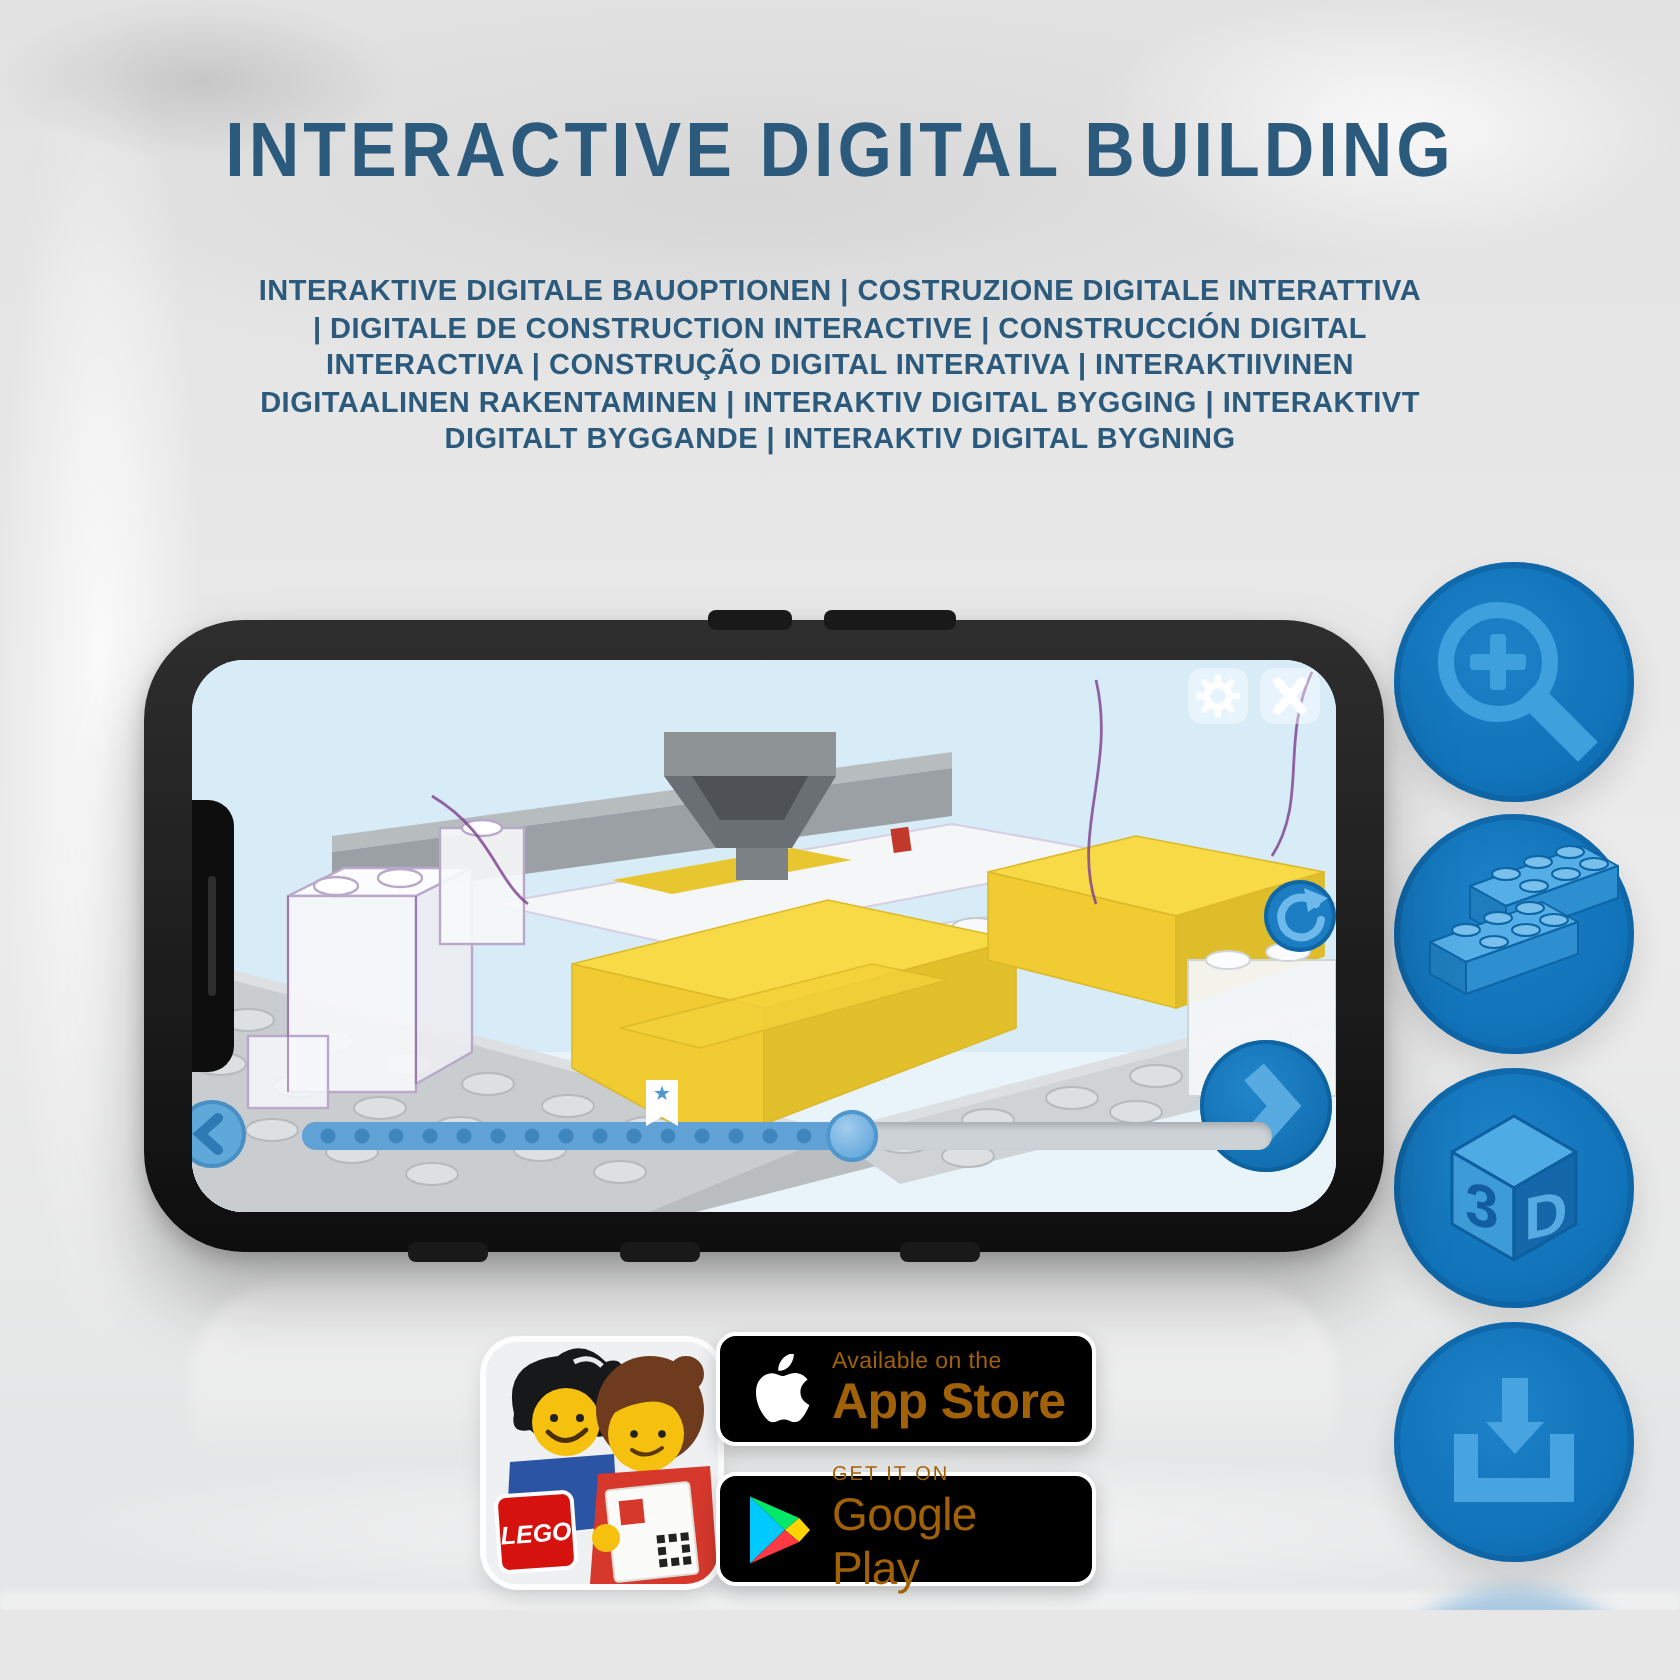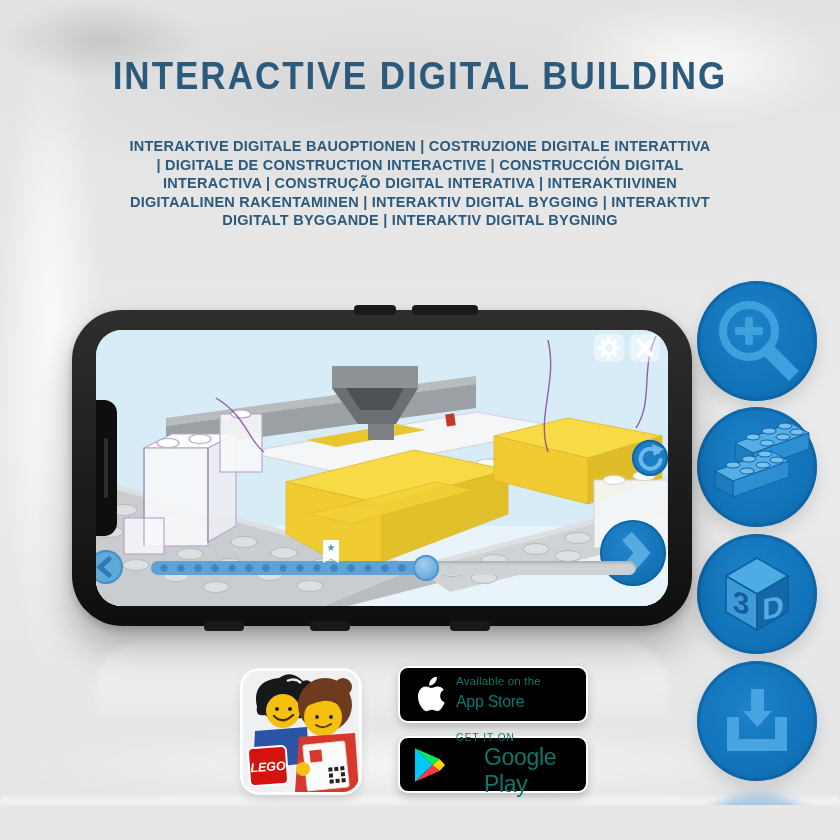--- a/index.html
+++ b/index.html
@@ -53,30 +53,30 @@
   .flag{position:absolute;left:227px;top:210px;width:16px;height:23px;background:#fff;
     clip-path:polygon(0 0,100% 0,100% 100%,50% 80%,0 100%);text-align:center;
     font-size:10px;line-height:16px;color:#4f97cf;font-family:"DejaVu Sans",sans-serif;}
   .phone-ghost{position:absolute;left:96px;top:642px;width:572px;height:110px;border-radius:46px;z-index:1;
     background:linear-gradient(rgba(255,255,255,.75),rgba(255,255,255,0) 80%);filter:blur(3px);opacity:.8;}
   .circle-ghost{position:absolute;left:701px;top:794px;width:114px;height:74px;border-radius:50%;
     background:#63a3d3;opacity:.5;filter:blur(5px);z-index:1;}
   
   .app-icon{position:absolute;left:243px;top:671px;width:116px;height:121px;border-radius:16px;
     overflow:hidden;box-shadow:0 0 0 3px #fdfdfd, 0 5px 12px rgba(0,0,0,.18);z-index:6;}
-  .badge{position:absolute;left:398px;width:190px;height:57px;background:#000;border:2px solid #fff;
+  .badge{position:absolute;left:358px;width:190px;height:57px;background:#000;border:2px solid #fff;
     border-radius:10px;box-shadow:0 4px 10px rgba(0,0,0,.2);display:flex;align-items:center;
-    color:#0f766e;z-index:6;box-sizing:border-box;padding:0 10px 0 12px;}
+    color:#a16207;z-index:6;box-sizing:border-box;padding:0 10px 0 12px;}
   .badge-as{top:666px;} .badge-gp{top:736px;}
   .badge .logo{flex:0 0 36px;display:flex;justify-content:center;}
   .badge .txt{margin-left:8px;display:flex;flex-direction:column;justify-content:center;}
   .bl1{font-size:11.5px;letter-spacing:.2px;line-height:13px;}
   .bl1.caps{font-size:10px;letter-spacing:1px;}
-  .bl2{font-size:16px;line-height:27px;letter-spacing:-.3px;font-weight:400;}
-  .bl2.gp{font-size:23px;font-weight:500;margin-left:28px;}
+  .bl2{font-size:25px;line-height:27px;letter-spacing:-.3px;font-weight:700;}
+  .bl2.gp{font-size:23px;font-weight:500;}
   .floor-sheen{position:absolute;left:0;top:796px;width:840px;height:44px;
     background:linear-gradient(rgba(255,255,255,.5),rgba(226,226,226,0));filter:blur(2px);}
 </style>
 </head>
 <body>
 
 <div id="canvas">
 
   <div class="title">INTERACTIVE DIGITAL BUILDING</div>
   <div class="subtitle">INTERAKTIVE DIGITALE BAUOPTIONEN | COSTRUZIONE DIGITALE INTERATTIVA | DIGITALE DE CONSTRUCTION INTERACTIVE | CONSTRUCCIÓN DIGITAL INTERACTIVA | CONSTRUÇÃO DIGITAL INTERATIVA | INTERAKTIIVINEN DIGITAALINEN RAKENTAMINEN | INTERAKTIV DIGITAL BYGGING | INTERAKTIVT DIGITALT BYGGANDE | INTERAKTIV DIGITAL BYGNING</div>

